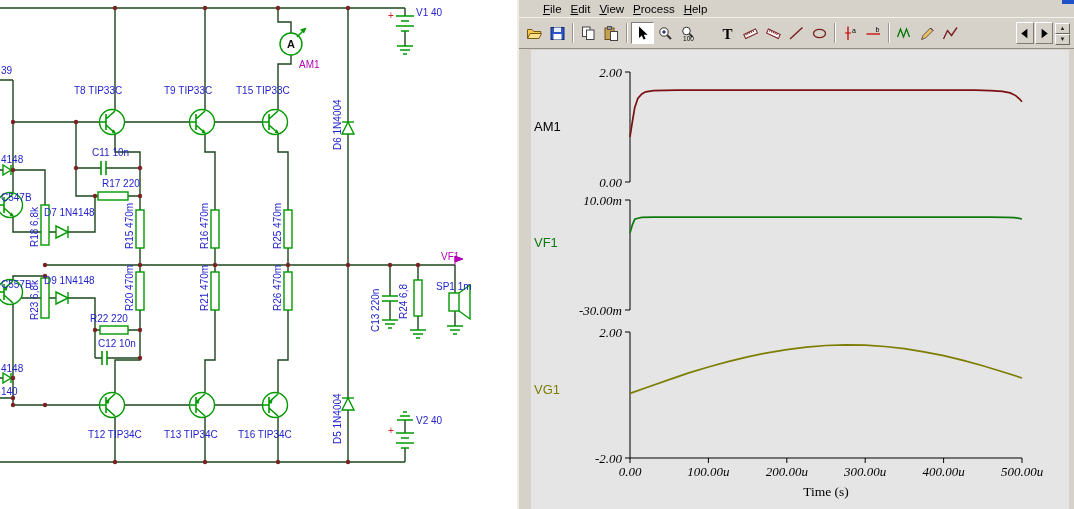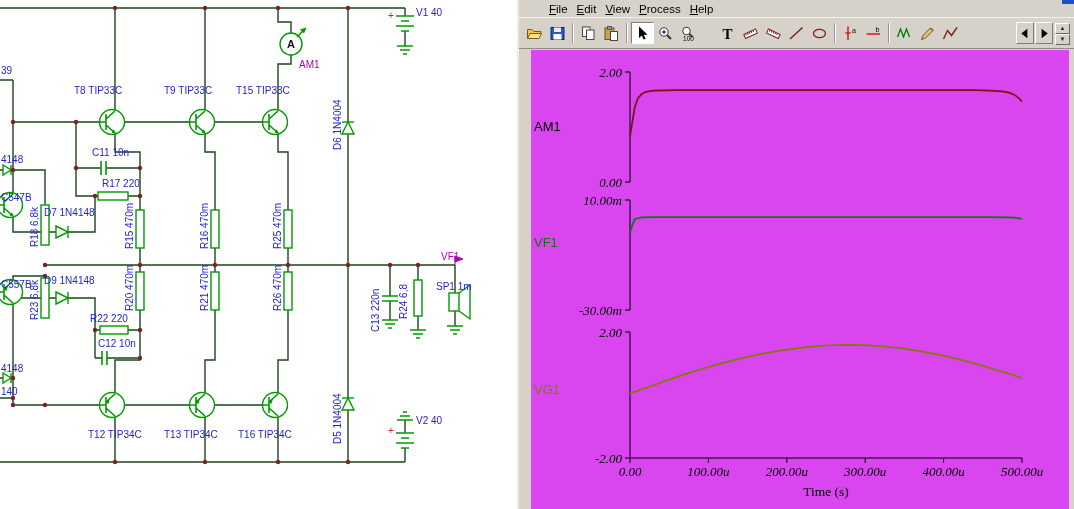--- a/index.html
+++ b/index.html
@@ -6,34 +6,34 @@
   body{width:1074px;height:509px;overflow:hidden;font-family:"Liberation Sans",sans-serif;position:relative;}
 
   
   .schematic{position:absolute;left:0;top:0;width:517px;height:509px;background:#fff;}
   .lbl{font-family:"Liberation Sans",sans-serif;font-size:10px;}
   .b{fill:#2323cc}.p{fill:#b300b3}.r{fill:#cc2222}.k{fill:#111;font-weight:bold;font-size:11px}
 
   
   .wave-window{position:absolute;left:517px;top:0;width:557px;height:509px;background:#d6d2ca;border-left:2px solid #efede4;box-sizing:border-box;}
   .corner-sliver{position:absolute;top:0;right:0;width:12px;height:4px;background:#2050c8;}
-  .menu-bar{display:flex;height:17px;align-items:center;font-size:11.5px;color:#000;padding-left:18px;overflow:hidden;margin-left:12px;}
+  .menu-bar{display:flex;height:17px;align-items:center;font-size:11.5px;color:#000;padding-left:24px;overflow:hidden;}
   .menu-item{padding:1px 9px 1px 0;cursor:default;}
   .menu-item u{text-decoration:underline;}
   .toolbar{height:28px;display:flex;align-items:center;padding:1px 4px;border-top:1px solid #f2f1ea;border-bottom:1px solid #918d85;background:#d6d2ca;}
   .tb-btn{width:23px;height:22px;display:flex;align-items:center;justify-content:center;border:1px solid #d6d2ca;box-sizing:border-box;}
   .tb-btn.active{border-color:#807c74 #ffffff #ffffff #807c74;background:#fff;}
   .tb-sep{width:0;height:20px;border-left:1px solid #9a968e;border-right:1px solid #fff;margin:0 3px;}
   .tb-gap{width:16px;height:1px;}
   .tb-right{margin-left:auto;display:flex;align-items:center;}
   #tb-right-btns{display:flex;align-items:center;}
   .arrowbtn{width:16px;height:20px;display:flex;align-items:center;justify-content:center;border:1px solid;border-color:#fff #807c74 #807c74 #fff;background:#d6d2ca;margin-left:1px;}
   .spinner{display:flex;flex-direction:column;width:15px;height:20px;margin-left:2px;}
   .spin-btn{flex:1;font-size:6px;line-height:9px;text-align:center;background:#d6d2ca;border:1px solid;border-color:#fff #6b675f #6b675f #fff;color:#222;}
-  .client{position:absolute;left:12px;top:50px;right:5px;bottom:0;background:#d946ef;}
+  .client{position:absolute;left:12px;top:50px;right:5px;bottom:0;background:#e5e5e5;}
   .ax{stroke:#000;stroke-width:1;}
   .tick{font-family:"Liberation Serif",serif;font-style:italic;font-size:13px;fill:#000;}
   .xlabel{font-family:"Liberation Serif",serif;font-size:13.5px;fill:#000;}
   .sig{font-family:"Liberation Sans",sans-serif;font-size:13px;}
 </style>
 </head>
 <body>
 
 <div class="schematic">
 <svg id="schematic-svg" width="517" height="509" viewBox="0 0 517 509">

